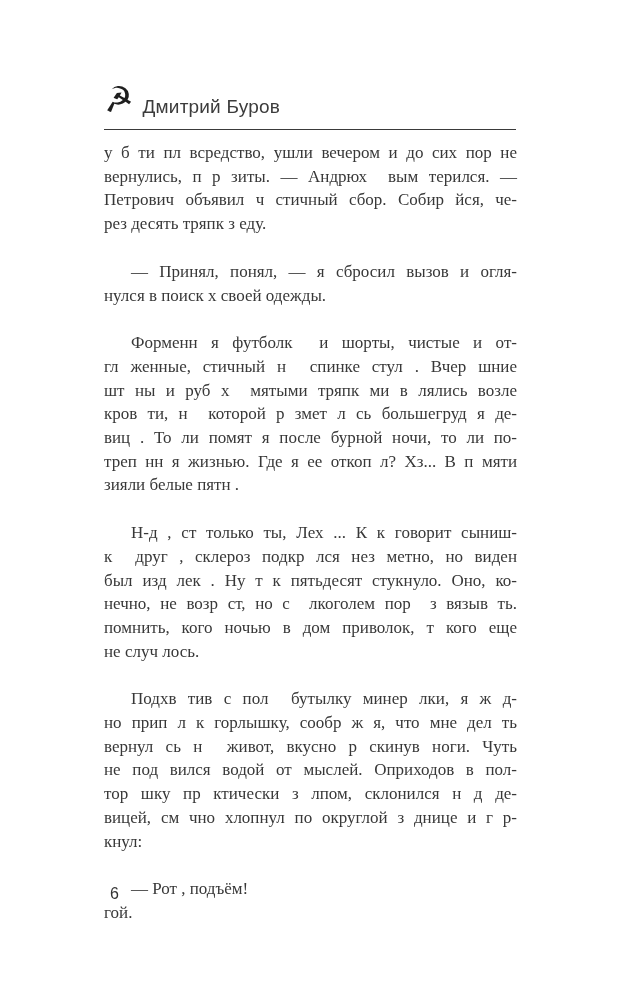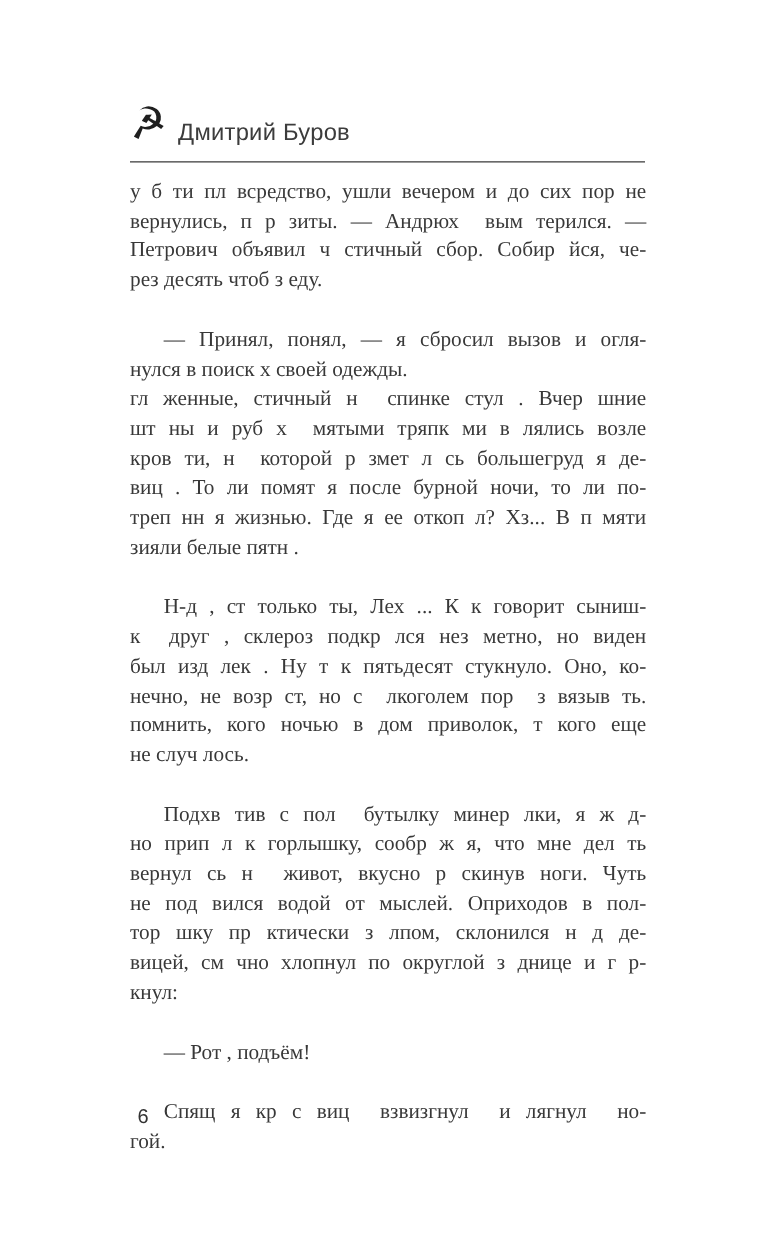--- a/index.html
+++ b/index.html
@@ -76,27 +76,28 @@
     <span class="author">Дмитрий Буров</span>
   </div>
 
   <div class="rule"></div>
 
   <div class="body-text">
       <div class="para">
         <div class="line">у б ти пл всредство, ушли вечером и до сих пор не</div>
         <div class="line">вернулись, п р зиты. — Андрюх  вым терился. —</div>
         <div class="line">Петрович объявил ч стичный сбор. Собир йся, че-</div>
-        <div class="line end">рез десять чтоб з еду.</div>
+        <div class="line end">рез десять тряпк з еду.</div>
       </div>
       <div class="para">
         <div class="line indent">— Принял, понял, — я сбросил вызов и огля-</div>
         <div class="line end">нулся в поиск х своей одежды.</div>
       </div>
       <div class="para">
+        <div class="line indent">Форменн я футболк  и шорты, чистые и от-</div>
         <div class="line">гл женные, стичный н  спинке стул . Вчер шние</div>
         <div class="line">шт ны и руб х  мятыми тряпк ми в лялись возле</div>
         <div class="line">кров ти, н  которой р змет л сь большегруд я де-</div>
         <div class="line">виц . То ли помят я после бурной ночи, то ли по-</div>
         <div class="line">треп нн я жизнью. Где я ее откоп л? Хз... В п мяти</div>
         <div class="line end">зияли белые пятн .</div>
       </div>
       <div class="para">
         <div class="line indent">Н-д , ст только ты, Лех ... К к говорит сыниш-</div>
         <div class="line">к  друг , склероз подкр лся нез метно, но виден</div>
@@ -111,20 +112,19 @@
         <div class="line">вернул сь н  живот, вкусно р скинув ноги. Чуть</div>
         <div class="line">не под вился водой от мыслей. Оприходов в пол-</div>
         <div class="line">тор шку пр ктически з лпом, склонился н д де-</div>
         <div class="line">вицей, см чно хлопнул по округлой з днице и г р-</div>
         <div class="line end">кнул:</div>
       </div>
       <div class="para">
         <div class="line end indent">— Рот , подъём!</div>
       </div>
       <div class="para">
-        <div class="line indent">Спящ я кр с виц  взвизгнул  и лягнул  но-</div>
         <div class="line end">гой.</div>
       </div>
     </div>
 
   <div class="pagenum">6</div>
 
 </div>
 
 </body></html>

